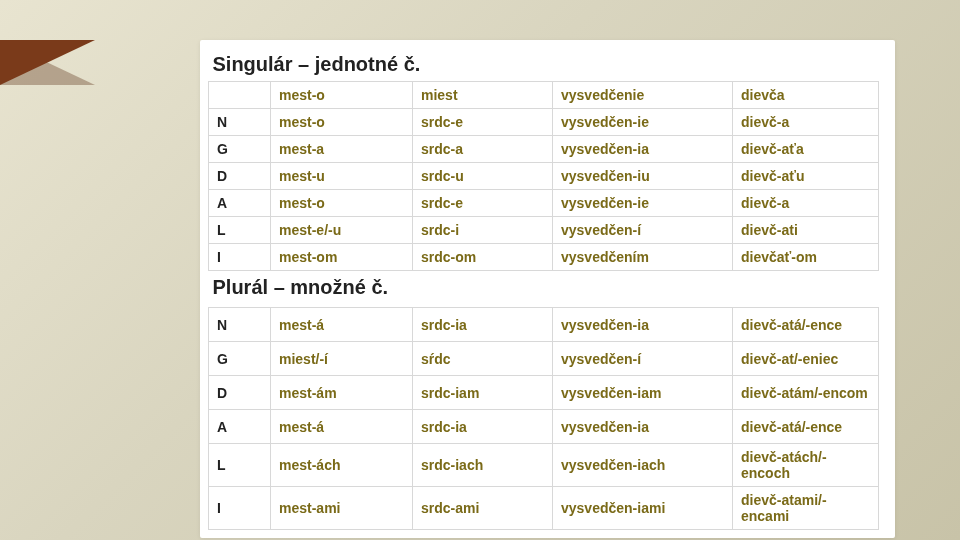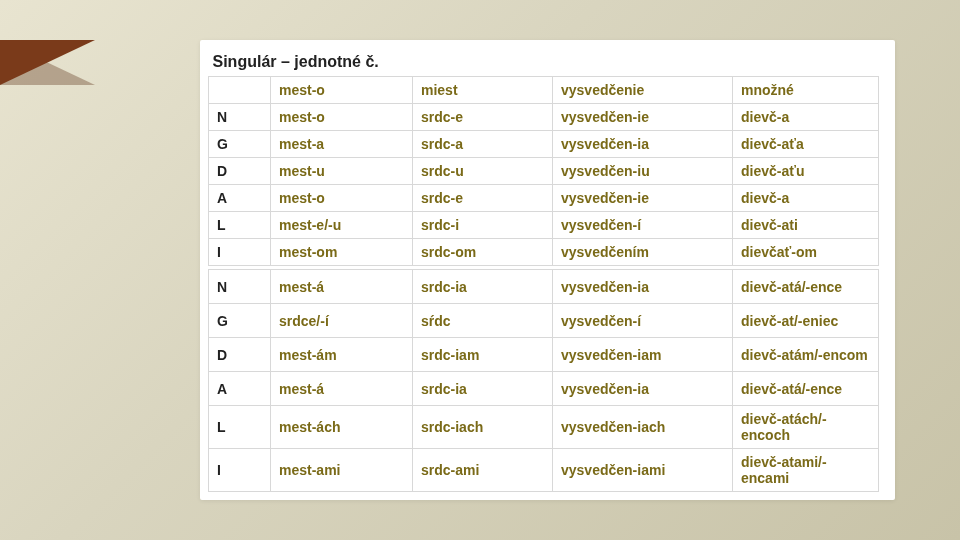--- a/index.html
+++ b/index.html
@@ -50,41 +50,41 @@
   .col-a { width: 142px; }
   .col-b { width: 140px; }
   .col-c { width: 180px; }
   .col-d { }
   .header-row td { font-weight: bold; color: #7a6a18; }
   .olive { color: #7a6a18; font-weight: bold; }
   .section2 {
     margin-top: 3px;
   }
   .plural-table td { height: 34px; }
-  .title-span { border: none !important; font-weight: bold; font-size: 16px; padding-left: 4px; }
+  .title-span { border: none !important; font-weight: bold; font-size: 20px; padding-left: 4px; }
 </style>
 </head>
 <body>
 
 <div class="leaf-accent2"></div>
 <div class="leaf-accent"></div>
 
 <div class="card">
 
   <table>
     <tbody>
         <tr>
           <td colspan="5" class="title-span">Singulár – jednotné č.</td>
         </tr>
     <tr class="header-row">
       <td class="col-case"></td>
       <td class="col-a">mest-o</td>
       <td class="col-b">miest</td>
       <td class="col-c">vysvedčenie</td>
-      <td class="col-d">množné</td>
+      <td class="col-d">dievča</td>
     </tr>
     <tr>
       <td class="col-case">N</td>
       <td class="olive">mest-o</td>
       <td class="olive">srdc-e</td>
       <td class="olive">vysvedčen-ie</td>
       <td class="olive">dievč-a</td>
     </tr>
     <tr>
       <td class="col-case">G</td>
@@ -114,35 +114,38 @@
       <td class="olive">vysvedčen-í</td>
       <td class="olive">dievč-ati</td>
     </tr>
     <tr>
       <td class="col-case">I</td>
       <td class="olive">mest-om</td>
       <td class="olive">srdc-om</td>
       <td class="olive">vysvedčením</td>
       <td class="olive">dievčať-om</td>
     </tr>
+    <tr>
+          <td colspan="5" class="title-span">Plurál – množné č.</td>
+        </tr>
   </tbody>
     </table>
 
   <table class="plural-table section2">
     <tbody>
         <tr>
       <td class="col-case">N</td>
       <td class="col-a olive">mest-á</td>
       <td class="col-b olive">srdc-ia</td>
       <td class="col-c olive">vysvedčen-ia</td>
       <td class="col-d olive">dievč-atá/-ence</td>
     </tr>
     <tr>
       <td class="col-case">G</td>
-      <td class="olive">srdce/-í</td>
+      <td class="olive">miest/-í</td>
       <td class="olive">sŕdc</td>
       <td class="olive">vysvedčen-í</td>
       <td class="olive">dievč-at/-eniec</td>
     </tr>
     <tr>
       <td class="col-case">D</td>
       <td class="olive">mest-ám</td>
       <td class="olive">srdc-iam</td>
       <td class="olive">vysvedčen-iam</td>
       <td class="olive">dievč-atám/-encom</td>

